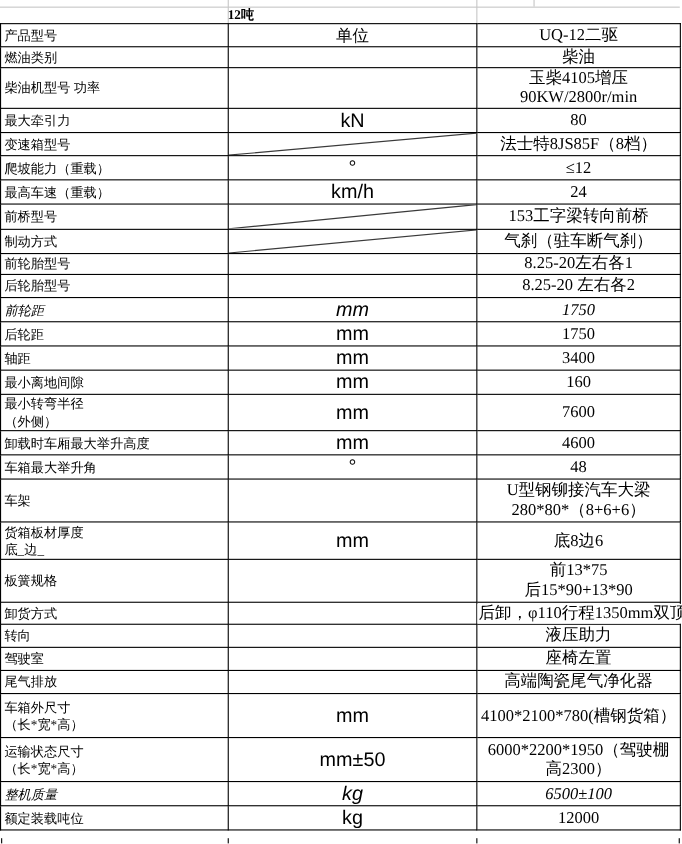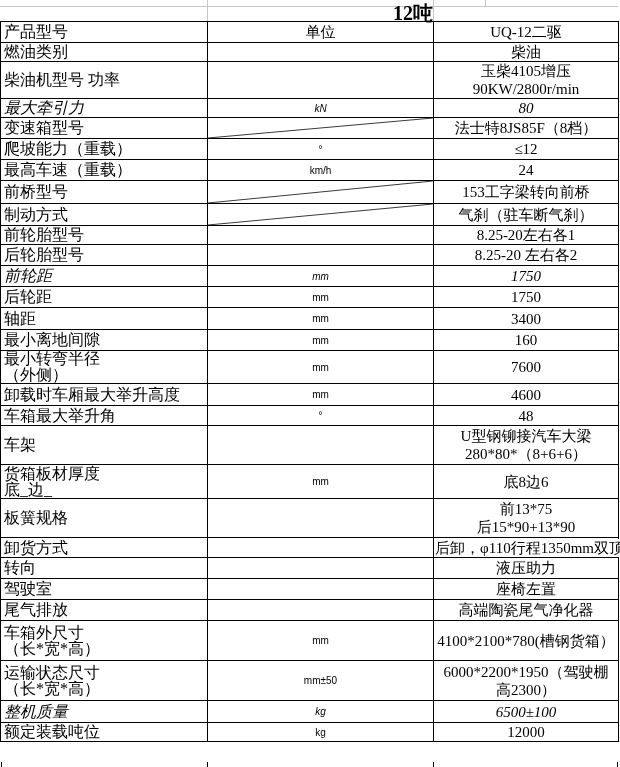--- a/index.html
+++ b/index.html
@@ -6,30 +6,30 @@
   .page{
     position:relative;width:620px;height:767px;background:#ffffff;
     overflow:hidden;color:#000;
     font-family:"Liberation Serif","DejaVu Serif",serif;
   }
   
   .gridline-v{position:absolute;width:1px;background:#c6c6c6;}
   .gridline-h{position:absolute;height:1px;background:#c6c6c6;}
   .title-cell{
     position:absolute;left:207px;top:5px;width:226px;height:16px;
-    text-align:right;font-weight:bold;font-size:20px;line-height:16px;
+    text-align:left;font-weight:bold;font-size:12px;line-height:16px;
   }
   table.spec{
     position:absolute;left:0;top:21px;width:618px;
     border-collapse:collapse;table-layout:fixed;
   }
   td{border:1px solid #000;padding:0;overflow:hidden;vertical-align:middle;}
-  td.c-label{text-align:left;padding-left:3px;font-size:16px;line-height:16px;}
+  td.c-label{text-align:left;padding-left:3px;font-size:12px;line-height:16px;}
   td.c-unit{text-align:center;font-size:15px;position:relative;}
-  td.c-unit.sans{font-family:"Liberation Sans","DejaVu Sans",sans-serif;font-size:10px;}
+  td.c-unit.sans{font-family:"Liberation Sans","DejaVu Sans",sans-serif;font-size:18px;}
   td.c-value{text-align:center;font-size:15px;line-height:18px;white-space:nowrap;}
   td.c-value div{white-space:nowrap;}
   svg.diag{position:absolute;left:0;top:0;width:100%;height:100%;display:block;}
   td.ov-unit{border-right:1px solid #000;}
   td.ov-value{overflow:visible;position:relative;margin-left:29px;}
   td.ov-value .ov{
     position:absolute;right:-7px;top:50%;transform:translateY(-50%);
     white-space:nowrap;background:#fff;padding:0 1px;
   }
   .stub{position:absolute;width:1px;height:5px;background:#000;top:762px;}
@@ -74,21 +74,21 @@
         <tr style="height: 37px;">
           <td class="c-label">
             <div>柴油机型号 功率</div>
           </td>
           <td class="c-unit"></td>
           <td class="c-value">
             <div>玉柴4105增压</div>
             <div>90KW/2800r/min</div>
           </td>
         </tr>
-        <tr style="height: 19px; font-style: italic;">
+        <tr style="height: 19px;">
           <td class="c-label">
             <div>最大牵引力</div>
           </td>
           <td class="c-unit sans"><span>kN</span></td>
           <td class="c-value">
             <div>80</div>
           </td>
         </tr>
         <tr style="height: 21px;">
           <td class="c-label">

